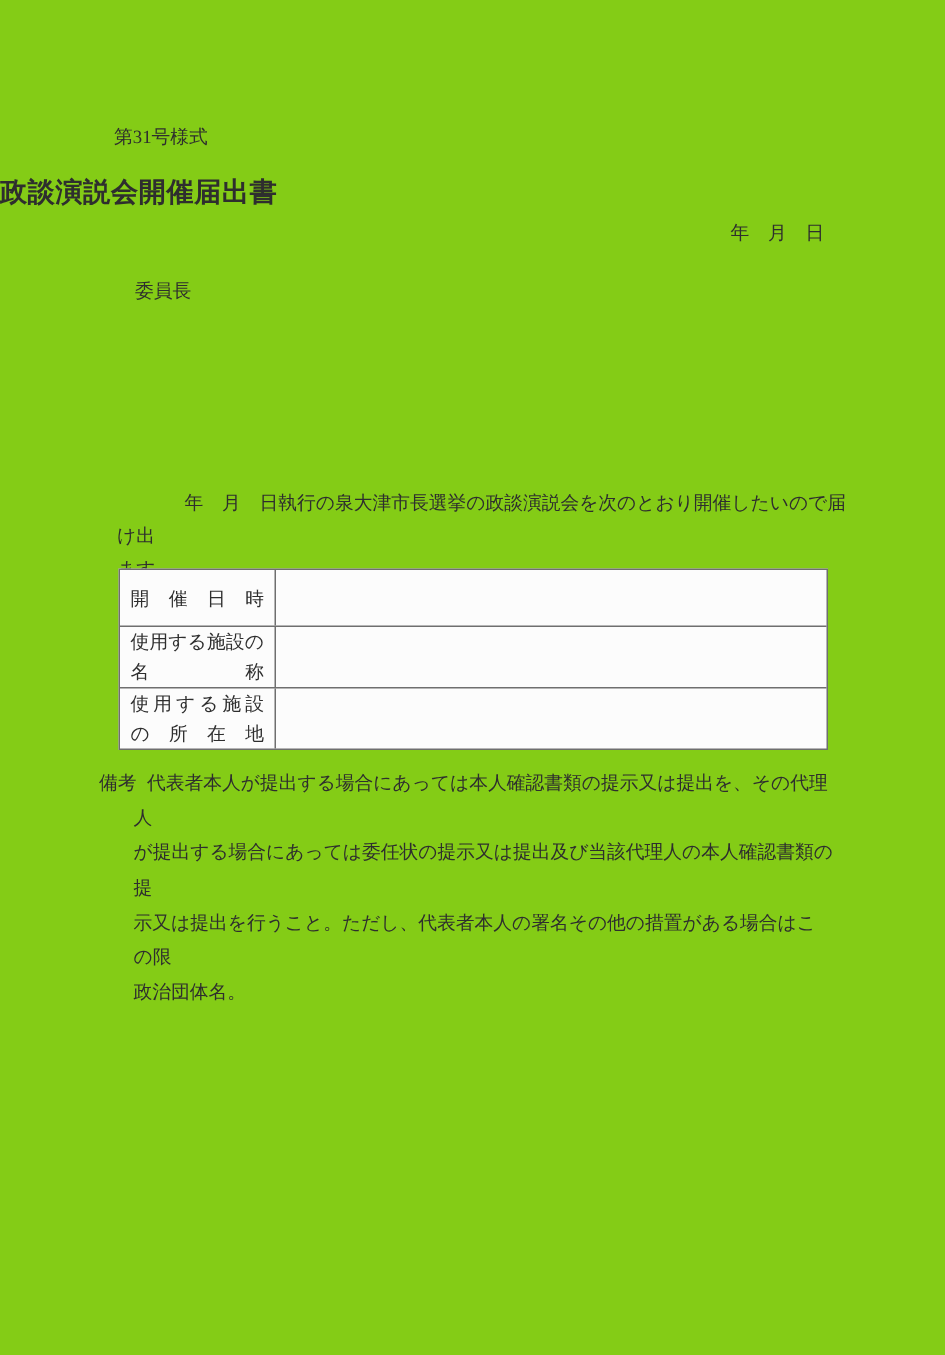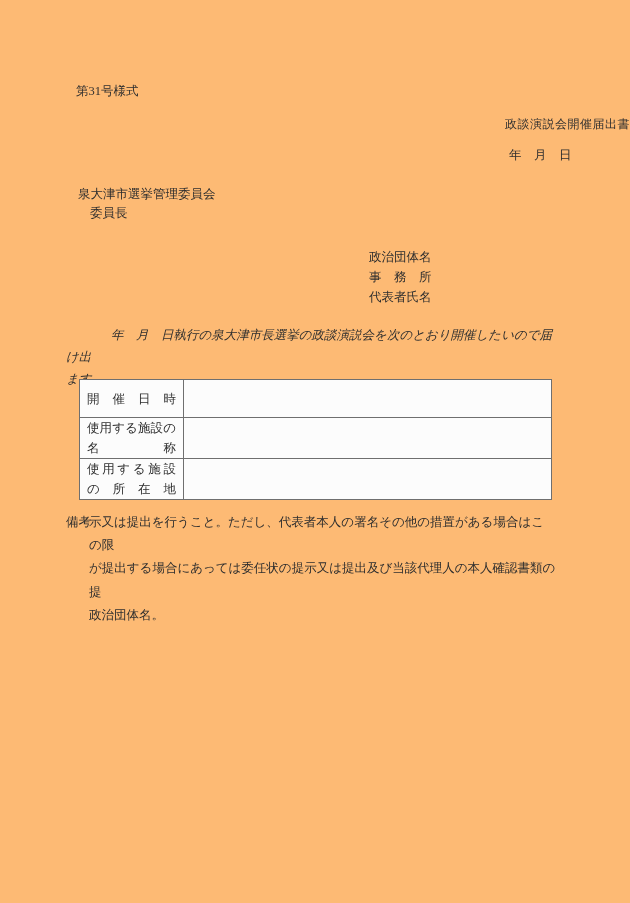--- a/index.html
+++ b/index.html
@@ -1,36 +1,36 @@
 <!DOCTYPE html>
 <html><head>
 <meta charset="utf-8">
 <style>
   html, body { margin: 0; padding: 0; background: #fcfcfc; }
   .page {
     position: relative;
     width: 630px;
     height: 903px;
-    background: #fdba74;
+    background: #84cc16;
     font-family: "Liberation Serif", "DejaVu Serif", serif;
     color: #2e2e2e;
     font-size: 12.5px;
     overflow: hidden;
   }
   .form-number { position: absolute; left: 76px; top: 83px; }
   .doc-title {
     position: absolute; left: 0; top: 116px; width: 100%;
-    text-align: right; font-size: 12px; font-weight: normal; margin: 0;
+    text-align: left; font-size: 18px; font-weight: bold; margin: 0;
     letter-spacing: 0.5px;
   }
-  .date-line { position: absolute; left: 487px; top: 147px; margin-left: 22px; }
+  .date-line { position: absolute; left: 487px; top: 147px; }
   .addressee { position: absolute; left: 78px; top: 185px; line-height: 18.5px; }
   .addressee .chair { margin-left: 12px; }
   .applicant { position: absolute; left: 369px; top: 247px; line-height: 20px; }
-  .body-par { position: absolute; left: 66px; top: 324px; width: 490px; line-height: 22px; font-style: italic; }
+  .body-par { position: absolute; left: 78px; top: 324px; width: 490px; line-height: 22px; }
   .body-par .line.first { text-indent: 45px; }
 
   .table {
     position: absolute; left: 79px; top: 379px; width: 473px;
     display: flex; flex-direction: column;
     border: 1px solid #6f6f6f; background: #fcfcfc;
     box-sizing: border-box;
   }
   .t-row { display: flex; border-top: 1px solid #6f6f6f; height: 40px; }
   .t-row:first-child { border-top: none; height: 37px; }
@@ -53,29 +53,23 @@
 
 <div class="page">
 
   <div class="form-number">第31号様式</div>
 
   <div class="doc-title">政談演説会開催届出書</div>
 
   <div class="date-line">年　月　日</div>
 
   <div class="addressee">
-    <div>泉大津市選挙管理委員会</div>
     <div class="chair">委員長</div>
   </div>
 
-  <div class="applicant">
-    <div>政治団体名</div>
-    <div>事　務　所</div>
-    <div>代表者氏名</div>
-  </div>
 
   <div class="body-par">
       <div class="line first">年　月　日執行の泉大津市長選挙の政談演説会を次のとおり開催したいので届け出</div>
       <div class="line">ます。</div>
     </div>
 
   <div class="table">
       <div class="t-row">
         <div class="t-label">
           <div class="jline">
@@ -122,19 +116,20 @@
             <span>地</span>
           </div>
         </div>
         <div class="t-value"></div>
       </div>
     </div>
 
   <div class="remarks">
     <span class="remarks-label">備考</span>
     <div class="remarks-lines">
+        <div class="line first">代表者本人が提出する場合にあっては本人確認書類の提示又は提出を、その代理人</div>
+        <div class="line">が提出する場合にあっては委任状の提示又は提出及び当該代理人の本人確認書類の提</div>
         <div class="line">示又は提出を行うこと。ただし、代表者本人の署名その他の措置がある場合はこの限</div>
-        <div class="line">が提出する場合にあっては委任状の提示又は提出及び当該代理人の本人確認書類の提</div>
         <div class="line">政治団体名。</div>
       </div>
   </div>
 
 </div>
 
 </body></html>

